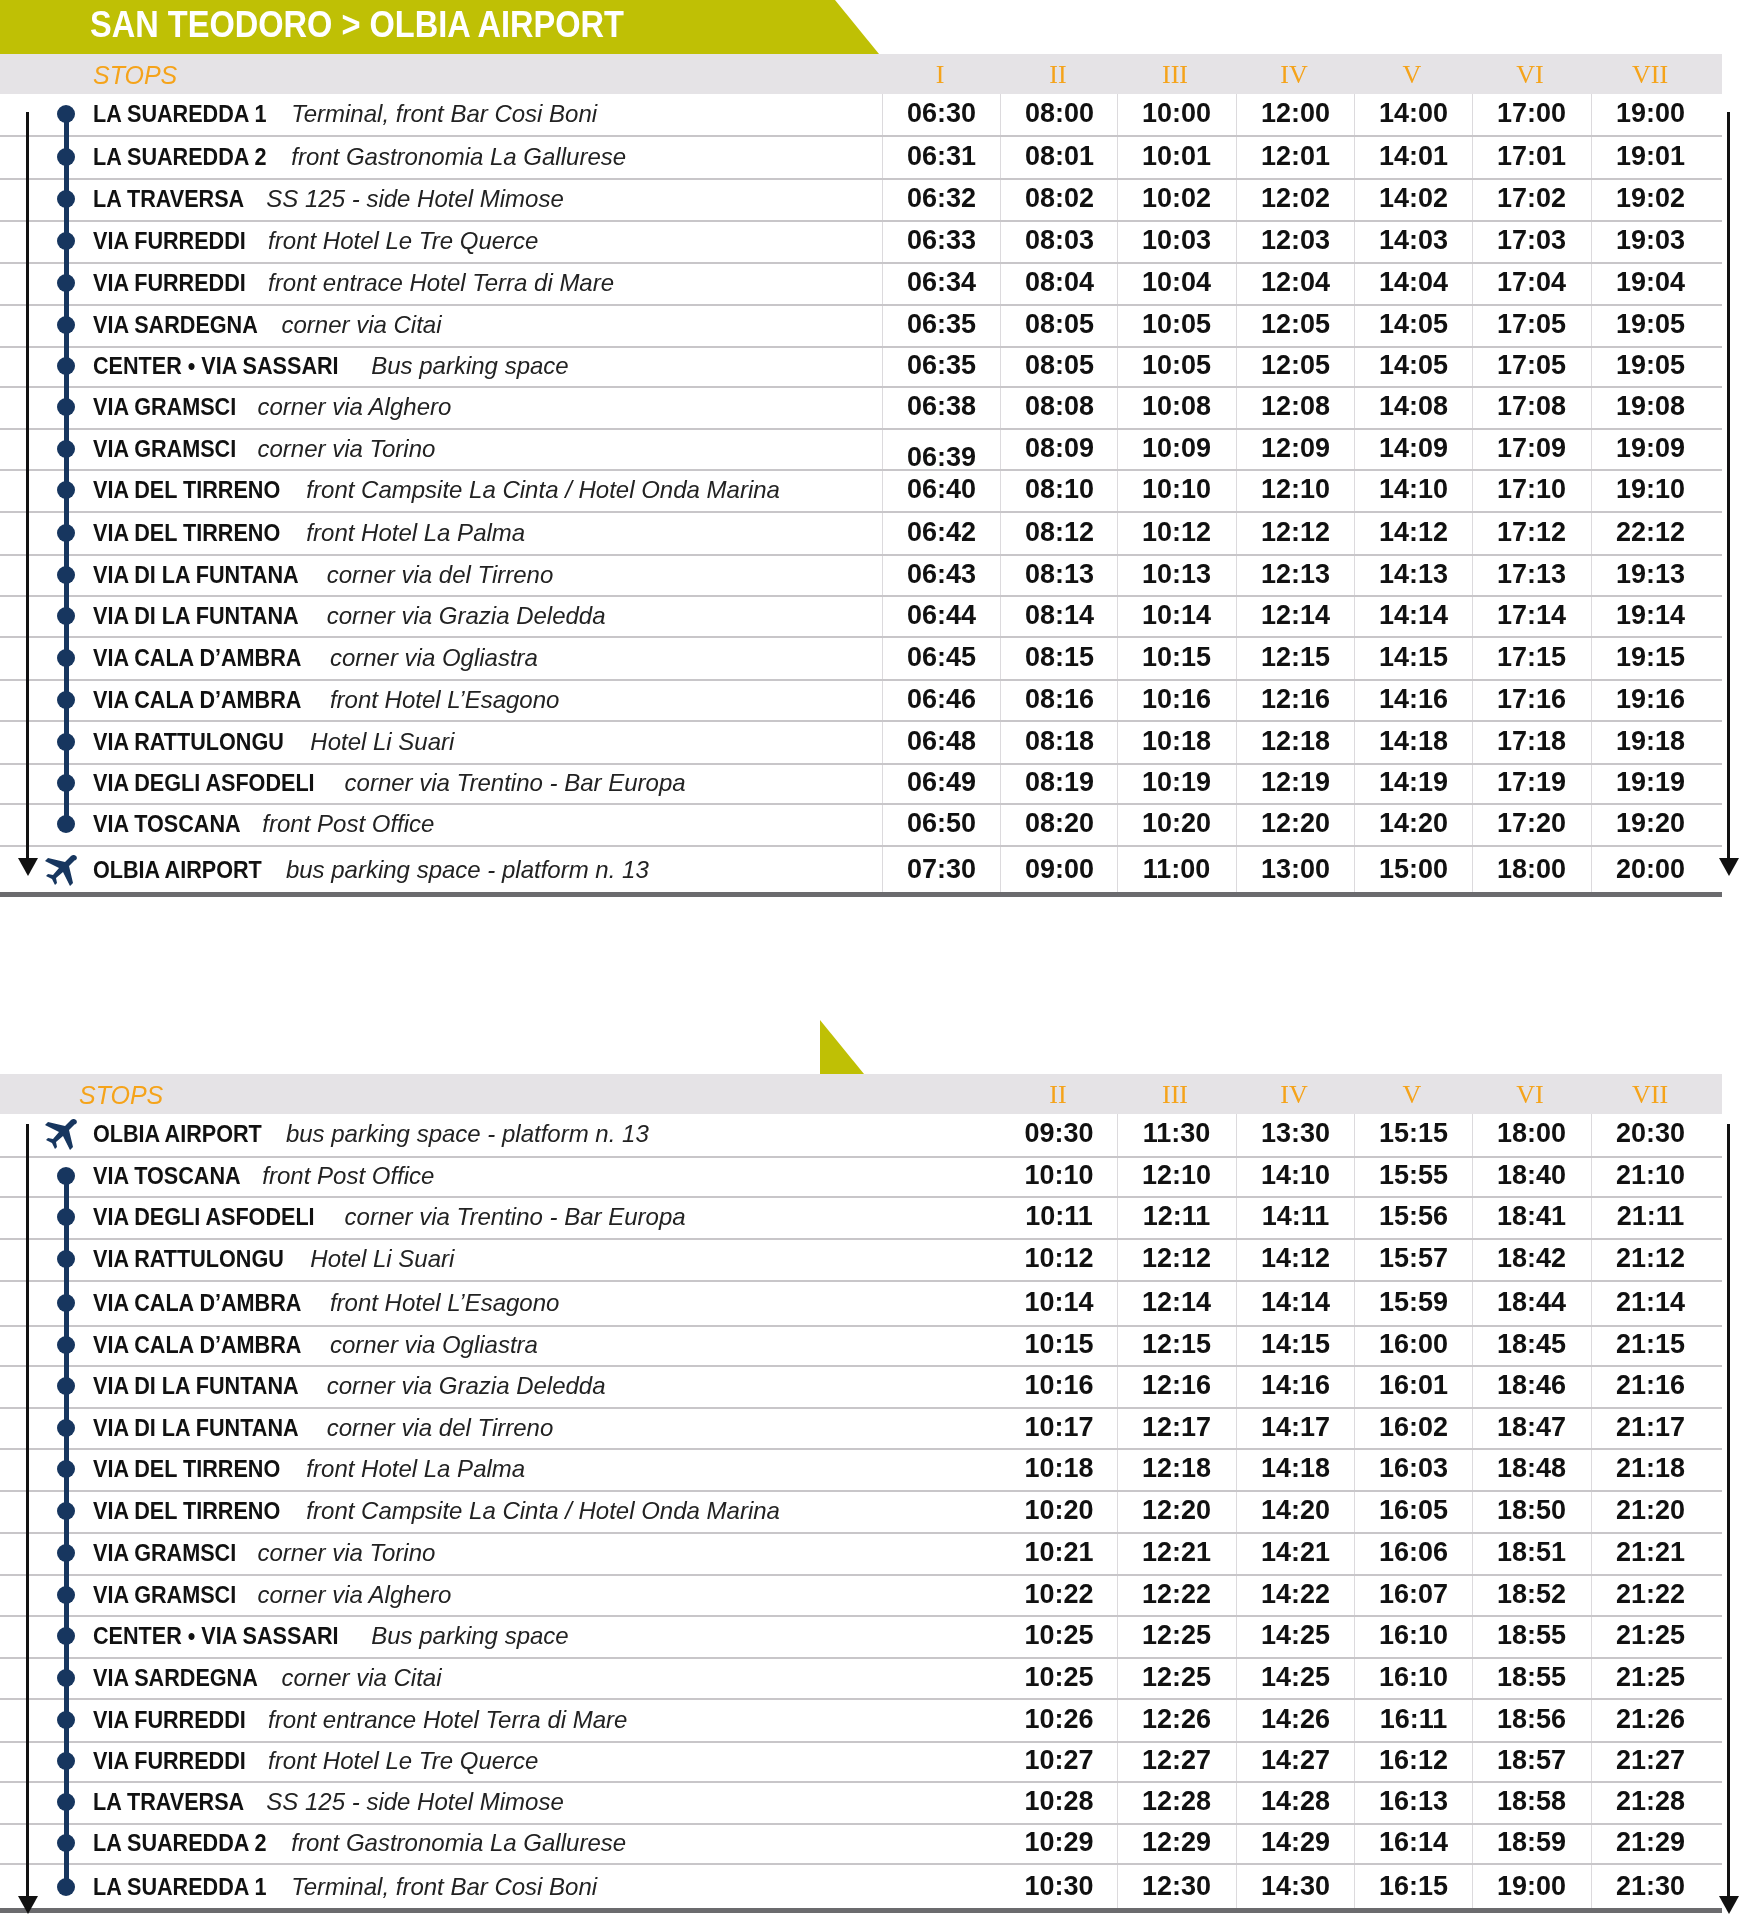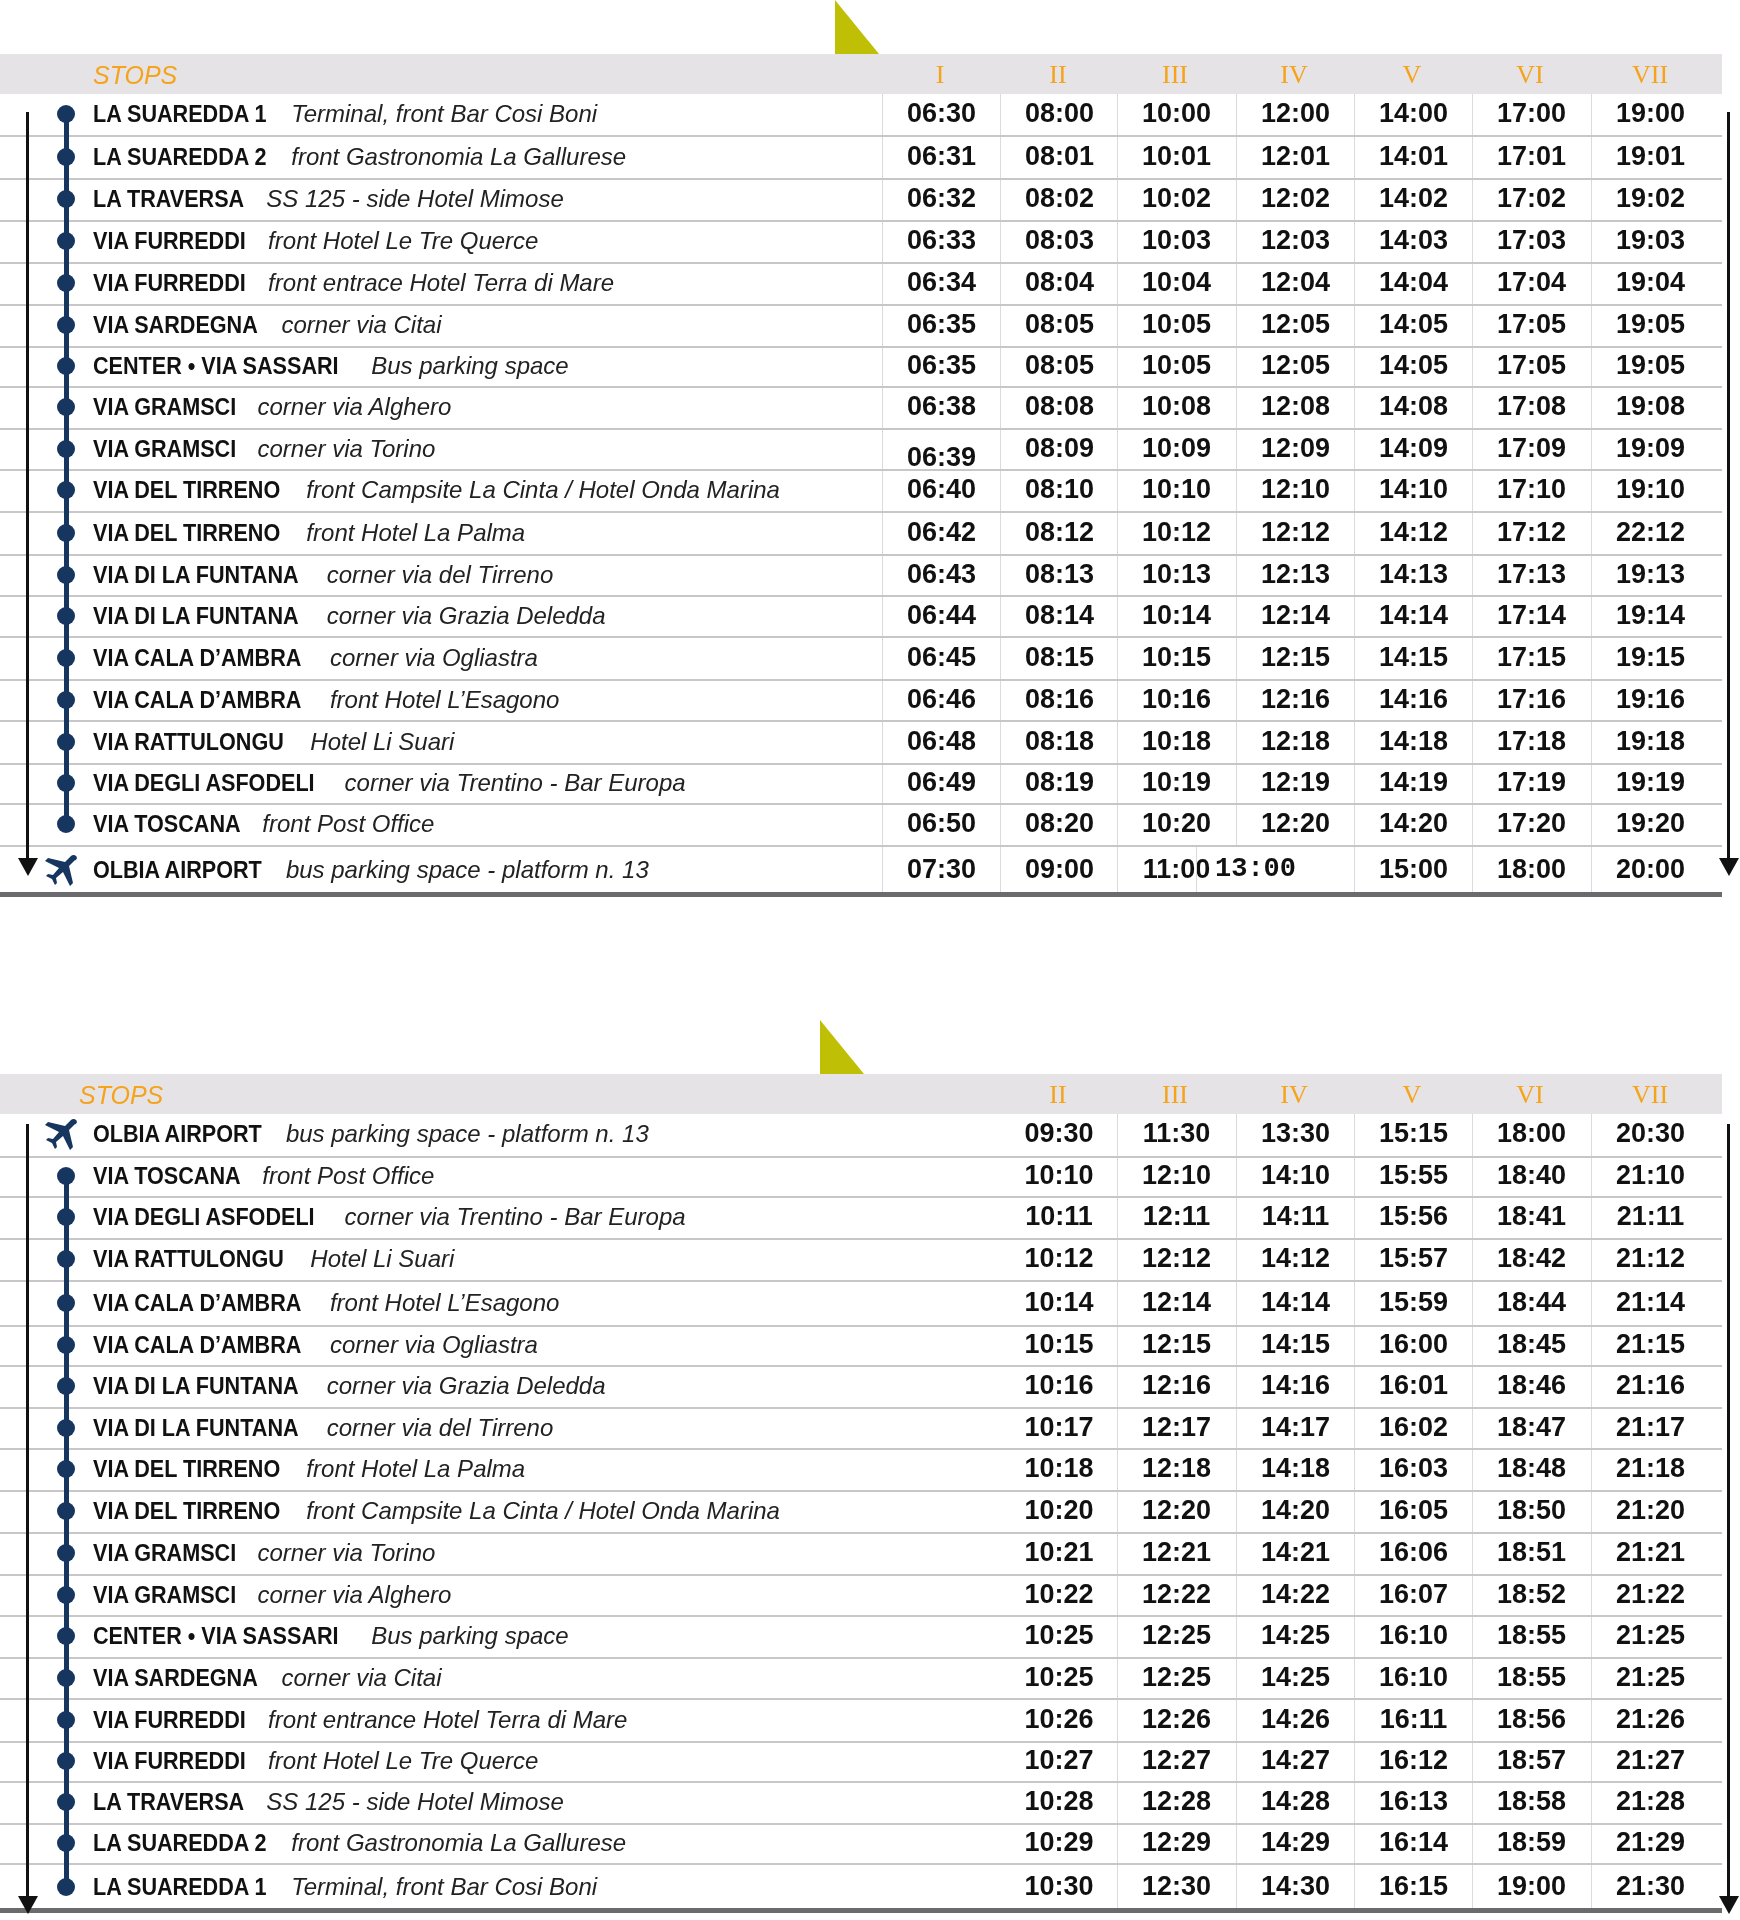--- a/index.html
+++ b/index.html
@@ -30,20 +30,23 @@
   .route-line { position:absolute; left:64px; width:5px; background:#17365f; }
   .arrow-line { position:absolute; width:3px; background:#111; }
   .arrow-head { position:absolute; width:0; height:0; border-left:10px solid transparent;
        border-right:10px solid transparent; border-top:18px solid #111; }
   .plane { position:absolute; left:40px; width:40px; height:40px; }
 </style>
 </head>
 <body>
 
 <div class="section" style="top:0; height:900px;">
+  <div class="title-band" style="top:0; width:835px;">
+    <div class="title" style="left:90px;">SAN TEODORO &gt; OLBIA AIRPORT</div>
+  </div>
   <div class="title-slant" style="left:835px;"></div>
   <div class="stops-bar" style="top:54px;">
     <div class="stops-label" style="left:93px;">STOPS</div>
     <div class="col-head" style="left:882px;">I</div>
     <div class="col-head" style="left:1000px;">II</div>
     <div class="col-head" style="left:1117px;">III</div>
     <div class="col-head" style="left:1236px;">IV</div>
     <div class="col-head" style="left:1354px;">V</div>
     <div class="col-head" style="left:1472px;">VI</div>
     <div class="col-head" style="left:1592px;">VII</div>
@@ -506,21 +509,21 @@
         <div class="stop-text" style="top: 11px;"><span class="stop-name">OLBIA AIRPORT</span><span class="stop-desc" style="white-space: pre;">  bus parking space - platform n. 13</span></div>
         <div class="cell" style="left: 882px;">
           <span style="top: 7px;">07:30</span>
         </div>
         <div class="cell" style="left: 1000px;">
           <span style="top: 7px;">09:00</span>
         </div>
         <div class="cell" style="left: 1117px;">
           <span style="top: 7px;">11:00</span>
         </div>
-        <div class="cell" style="left: 1196px; font-family: Liberation Mono, monospace;">
+        <div class="cell" style="left: 1236px;">
           <span style="top: 7px;">13:00</span>
         </div>
         <div class="cell" style="left: 1354px;">
           <span style="top: 7px;">15:00</span>
         </div>
         <div class="cell" style="left: 1472px;">
           <span style="top: 7px;">18:00</span>
         </div>
         <div class="cell" style="left: 1591px;">
           <span style="top: 7px;">20:00</span>

